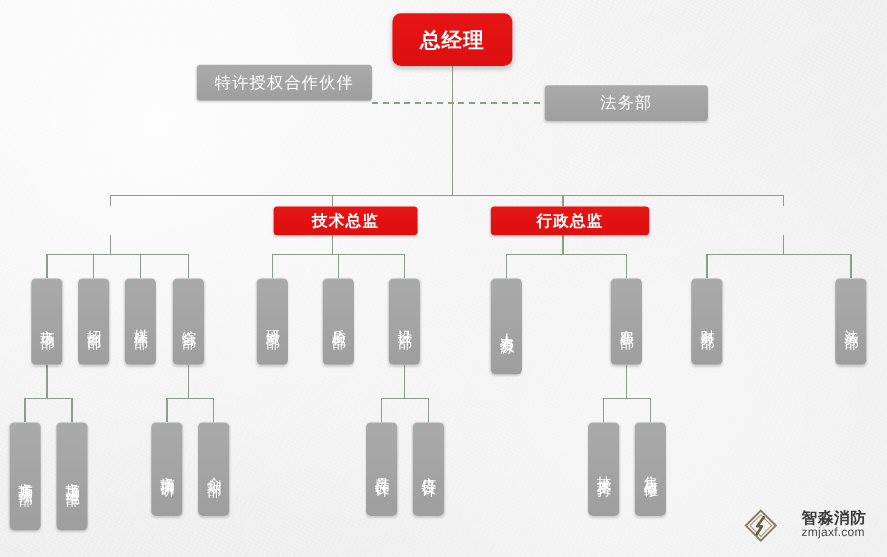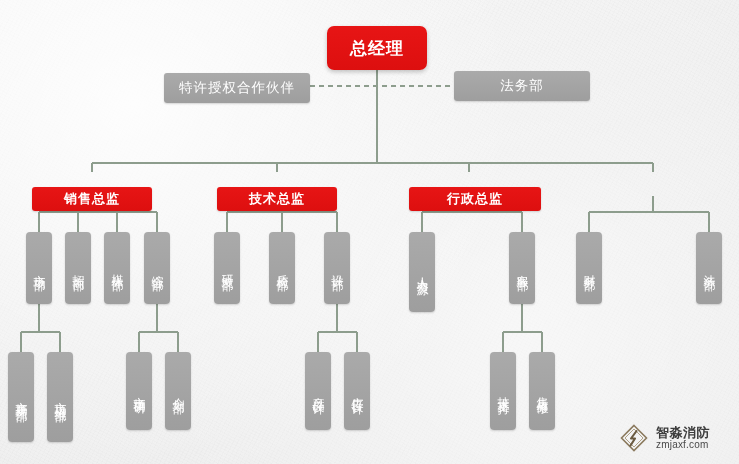--- a/index.html
+++ b/index.html
@@ -40,21 +40,20 @@
     justify-content: center;
     color: #ffffff;
     text-align: center;
     border-radius: 4px;
     letter-spacing: 1px;
     box-shadow: 0 1px 2px rgba(0,0,0,0.16);
   }
   .node.red {
     background: #e21111;
     background: linear-gradient(180deg, #e71515 0%, #dd0f0f 100%);
-    margin-top: 15px;
   }
   .node.gray {
     background: #a5a5a5;
     background: linear-gradient(180deg, #aaaaaa 0%, #9e9e9e 100%);
   }
   .node.horiz {
     writing-mode: horizontal-tb;
   }
   .node.vert {
     writing-mode: vertical-rl;
@@ -63,21 +62,21 @@
   }
   .node-ceo {
     left: 327px; top: 11px;
     width: 100px; height: 44px;
     font-size: 17px;
     font-weight: bold;
     border-radius: 7px;
     box-shadow: 0 2px 4px rgba(0,0,0,0.22);
   }
   .node-partner {
-    left: 164px; top: 73px;
+    left: 164px; top: 54px;
     width: 146px; height: 30px;
     font-size: 13.5px;
     border-radius: 3px;
   }
   .node-legal-top {
     left: 454px; top: 71px;
     width: 136px; height: 30px;
     font-size: 13.5px;
     border-radius: 3px;
   }
@@ -107,21 +106,21 @@
   }
   .node-l4.short {
     height: 78px;
   }
   #watermark {
     position: absolute;
     left: 620px;
     top: 424px;
     display: flex;
     align-items: center;
-    gap: 8px;
+    gap: 20px;
   }
   #watermark .wm-logo {
     width: 28px;
     height: 28px;
     position: relative;
     flex: 0 0 auto;
   }
   #watermark .wm-text {
     display: flex;
     flex-direction: column;
@@ -202,22 +201,21 @@
       <path d="M503,332 L503,352"></path>
       <path d="M542,332 L542,352"></path>
     </g>
   </svg>
 
   <div class="node red horiz node-ceo">总经理</div>
 
   <div class="node gray horiz node-partner">特许授权合作伙伴</div>
   <div class="node gray horiz node-legal-top">法务部</div>
 
-  <div class="node red horiz node-dir" style="left:32px; width:120px;">销售总监</div>
-  <div class="node red horiz node-dir" style="left:217px; width:120px;">技术总监</div>
+  <div class="node red horiz node-dir" style="left:228px; width:120px;">技术总监</div>
   <div class="node red horiz node-dir" style="left:409px; width:132px;">行政总监</div>
 
   <div class="node gray vert node-l3" style="left:26px;">市场部</div>
   <div class="node gray vert node-l3" style="left:65px;">招商部</div>
   <div class="node gray vert node-l3" style="left:104px;">媒体部</div>
   <div class="node gray vert node-l3" style="left:144px;">综合部</div>
 
   <div class="node gray vert node-l3" style="left:214px;">研发部</div>
   <div class="node gray vert node-l3" style="left:269px;">质检部</div>
   <div class="node gray vert node-l3" style="left:324px;">设计部</div>

